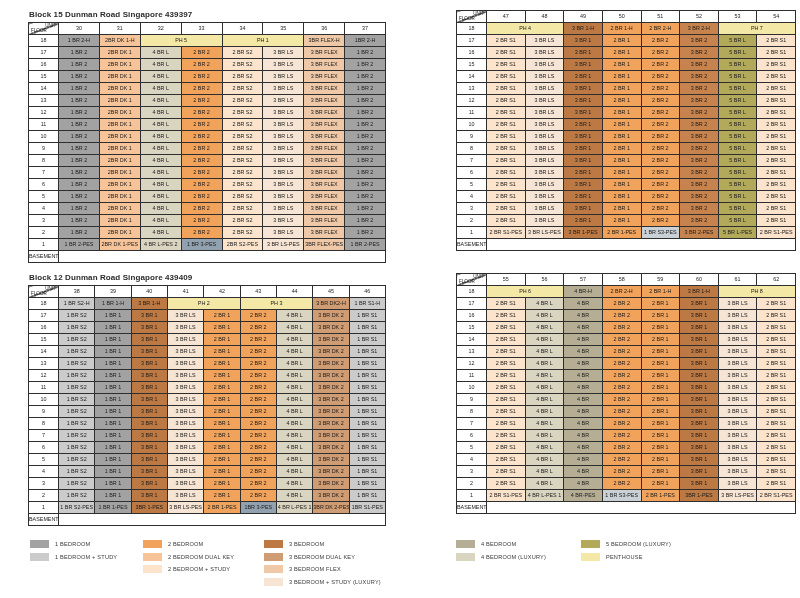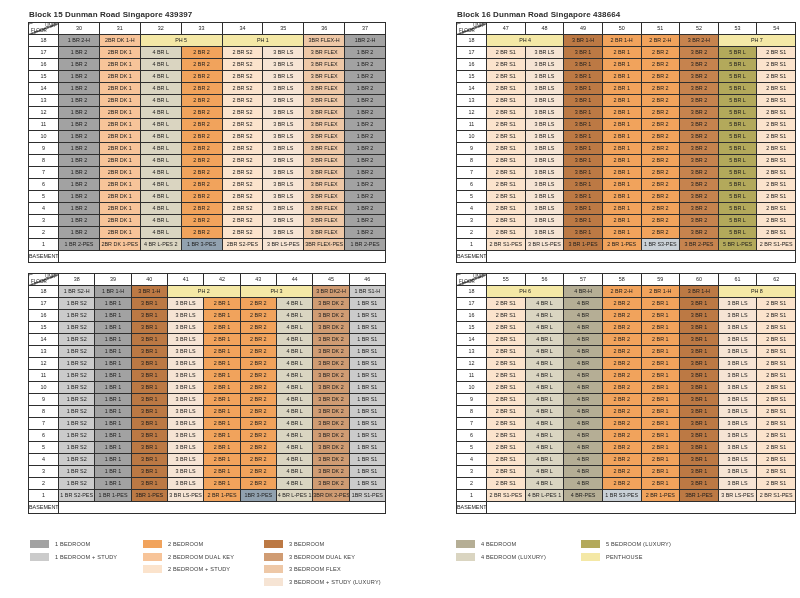--- a/index.html
+++ b/index.html
@@ -271,21 +271,20 @@
           <tr>
             <td class="basement">BASEMENT 1</td>
             <td colspan="8" class="basement-empty"></td>
           </tr>
         </tbody>
       </table>
     </div>
 </div>
 
 <div class="block" id="b16">
-  <div class="block-title">Block 16 Dunman Road Singapore 438664</div>
   <div class="table-slot">
       <table class="stack-table">
         <colgroup>
           <col style="width: 30px;">
           <col>
           <col>
           <col>
           <col>
           <col>
           <col>
@@ -506,20 +505,21 @@
           <tr>
             <td class="basement">BASEMENT 1</td>
             <td colspan="8" class="basement-empty"></td>
           </tr>
         </tbody>
       </table>
     </div>
 </div>
 
 <div class="block" id="b12">
+  <div class="block-title">Block 12 Dunman Road Singapore 439409</div>
   <div class="table-slot">
       <table class="stack-table">
         <colgroup>
           <col style="width: 30px;">
           <col>
           <col>
           <col>
           <col>
           <col>
           <col>

